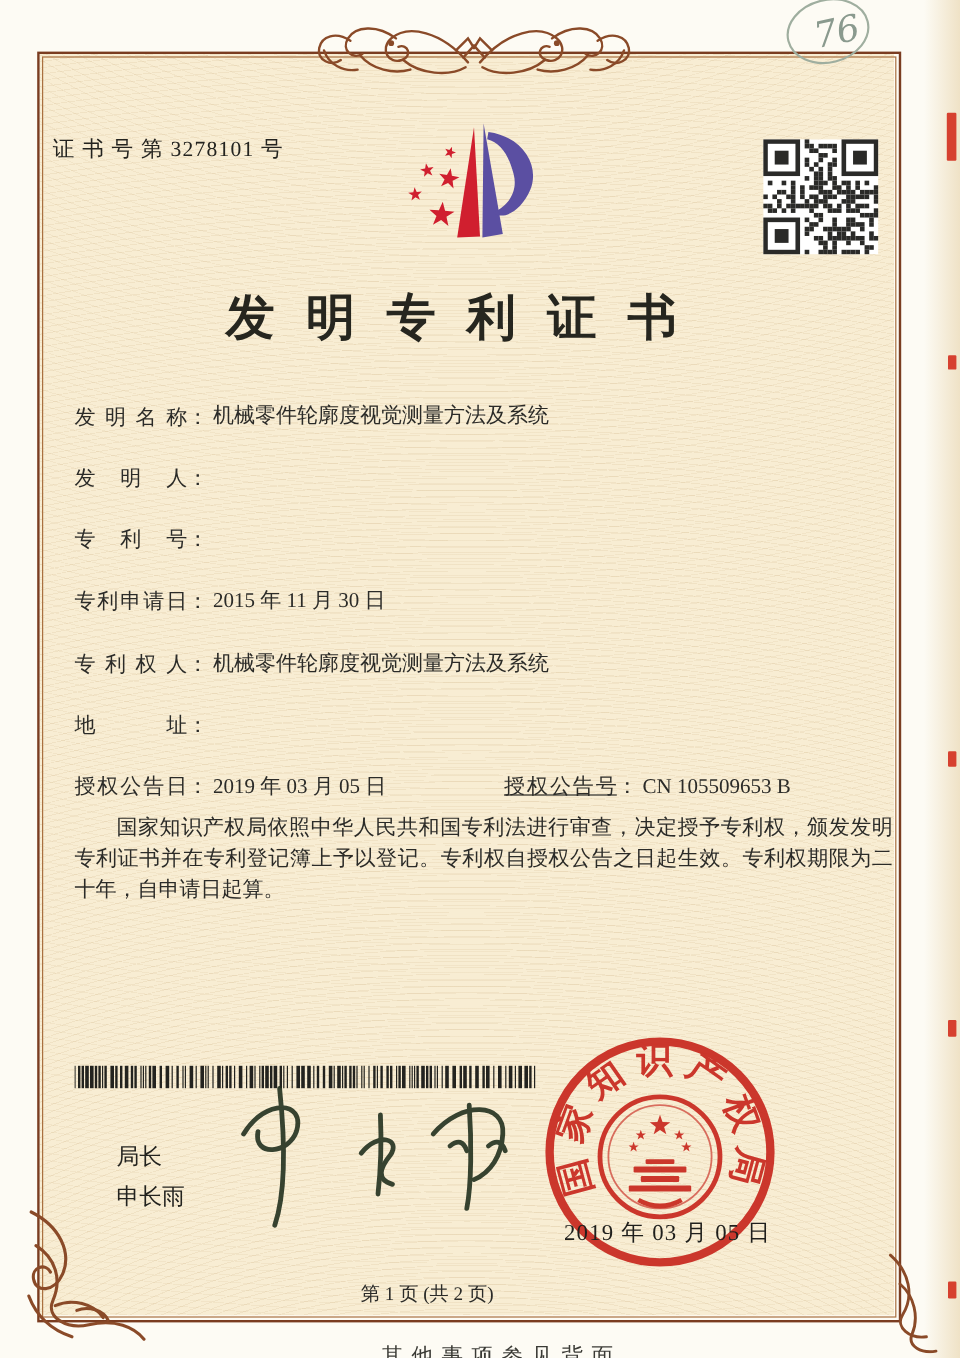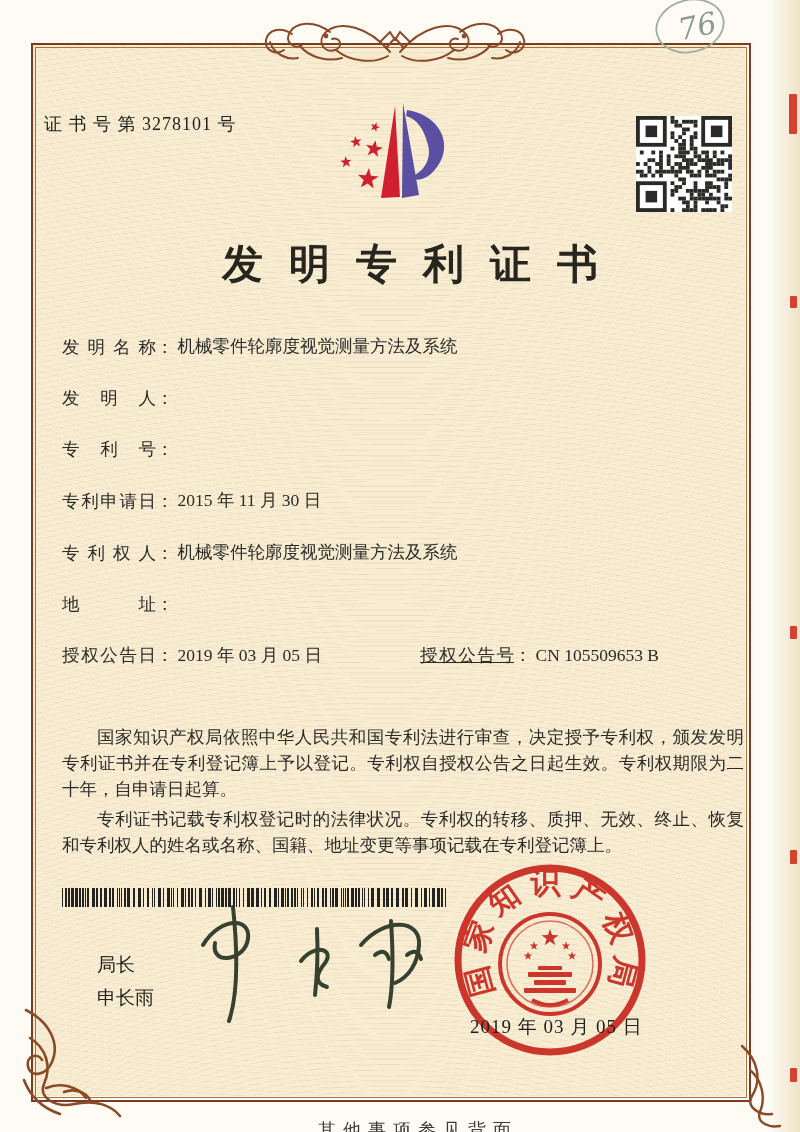--- a/index.html
+++ b/index.html
@@ -11,37 +11,37 @@
   .inner{position:absolute;left:33px;top:45px;width:712px;height:1051px;
          background-color:#f8edd3;
          background-image:
            repeating-radial-gradient(ellipse 140% 70% at 50% 130%, rgba(188,152,98,.13) 0 1px, transparent 1px 7px),
            repeating-radial-gradient(ellipse 140% 70% at 50% -30%, rgba(188,152,98,.10) 0 1px, transparent 1px 8px);}
   .frame{position:absolute;left:31px;top:43px;width:716px;height:1055px;
          border:2px solid #7a3c20;pointer-events:none;}
   .frame::before{content:"";position:absolute;inset:2px;border:1px solid #a9703f;}
   .certno{position:absolute;left:44px;top:112px;font-size:18px;letter-spacing:1px;color:#23231f;}
   .title{position:absolute;left:31px;top:237px;width:716px;text-align:center;
-         font-size:41px;font-weight:bold;letter-spacing:26px;margin-right:-26px;color:#26261f;padding-left:34px;}
+         font-size:41px;font-weight:bold;letter-spacing:26px;margin-right:-26px;color:#26261f;}
   .logo{position:absolute;left:328px;top:100px;}
   .qr{position:absolute;left:636px;top:116px;}
   .mark76{position:absolute;left:638px;top:0px;}
   
   .fields{position:absolute;left:62px;top:334px;width:680px;font-size:17.5px;}
   .frow{display:flex;align-items:center;line-height:24px;margin-bottom:27px;}
   .flabel{display:inline-block;width:94px;text-align:justify;text-align-last:justify;flex:none;}
   .fcolon{flex:none;margin-right:4px;}
   .fvalue{flex:1;line-height:25px;}
   .addr .fvalue{max-width:528px;}
   .grantrow{position:relative;margin-bottom:0;}
   .grant-right{position:absolute;left:358px;top:0;display:flex;}
   .grant-right .flabel{width:94px;text-decoration:underline;}
   
   .bodytext{position:absolute;left:62px;top:676px;width:682px;
-            font-size:17.5px;line-height:26px;text-align:justify;margin-top:48px;}
+            font-size:17.5px;line-height:26px;text-align:justify;}
   .bodytext p{margin:0 0 4px 0;text-indent:2em;}
   .barcode{position:absolute;left:62px;top:888px;}
   .signer{position:absolute;left:85px;top:948px;font-size:19px;line-height:33px;color:#23231f;margin-left:12px;}
   .signature{position:absolute;left:185px;top:903px;}
   .sealwrap{position:absolute;left:452px;top:860px;}
   .sealdate{position:absolute;left:470px;top:1014px;font-size:19px;letter-spacing:1px;color:#1f1f1c;}
   .pageinfo{position:absolute;left:31px;top:1068px;width:650px;text-align:center;font-size:16px;color:#2b2b28;}
   .backnote{position:absolute;left:318px;top:1118px;font-size:18px;letter-spacing:7px;color:#3a3a35;}
   .edge-mark{position:absolute;background:#d6402f;border-radius:1px;}
   .flourish{position:absolute;pointer-events:none;}
@@ -349,21 +349,20 @@
       <span class="grant-right">
         <span class="flabel">授权公告号</span>
           <span class="fcolon">：</span>
         <span>CN 105509653 B</span>
       </span>
     </div>
   </div>
 
   <div class="bodytext">
     <p>国家知识产权局依照中华人民共和国专利法进行审查，决定授予专利权，颁发发明专利证书并在专利登记簿上予以登记。专利权自授权公告之日起生效。专利权期限为二十年，自申请日起算。</p>
-    <p>专利证书记载专利权登记时的法律状况。专利权的转移、质押、无效、终止、恢复和专利权人的姓名或名称、国籍、地址变更等事项记载在专利登记簿上。</p>
   </div>
 
   <svg class="barcode" width="388" height="19" viewBox="0 0 388 19">
     <g id="barcode-bars" fill="#23231f">
         <rect x="0" y="0" width="1" height="19"></rect>
         <rect x="3" y="0" width="2" height="19"></rect>
         <rect x="6" y="0" width="2" height="19"></rect>
         <rect x="9" y="0" width="3" height="19"></rect>
         <rect x="13" y="0" width="3" height="19"></rect>
         <rect x="17" y="0" width="2" height="19"></rect>
@@ -507,14 +506,15 @@
           <rect x="82" y="120" width="32" height="5" rx="1"></rect>
           <rect x="72" y="128" width="52" height="5" rx="1"></rect>
           <rect x="86" y="106" width="24" height="4" rx="1"></rect>
         </g>
         <path d="M80,140 Q98,150 116,140" stroke-width="4"></path>
       </g>
     </g>
   </svg>
   <div class="sealdate">2019 年 03 月 05 日</div>
 
+  <div class="pageinfo">第 1 页 (共 2 页)</div>
   <div class="backnote">其他事项参见背面</div>
 </div>
 
 </body></html>

